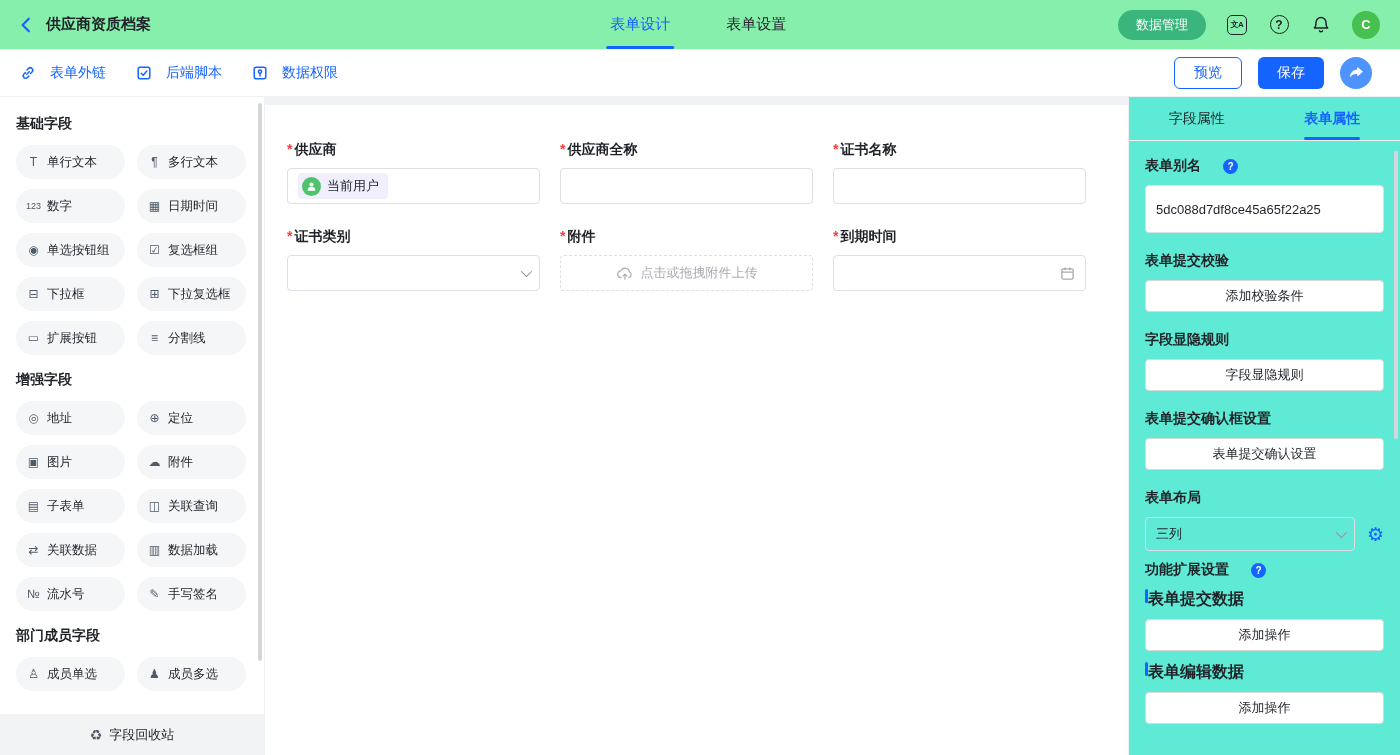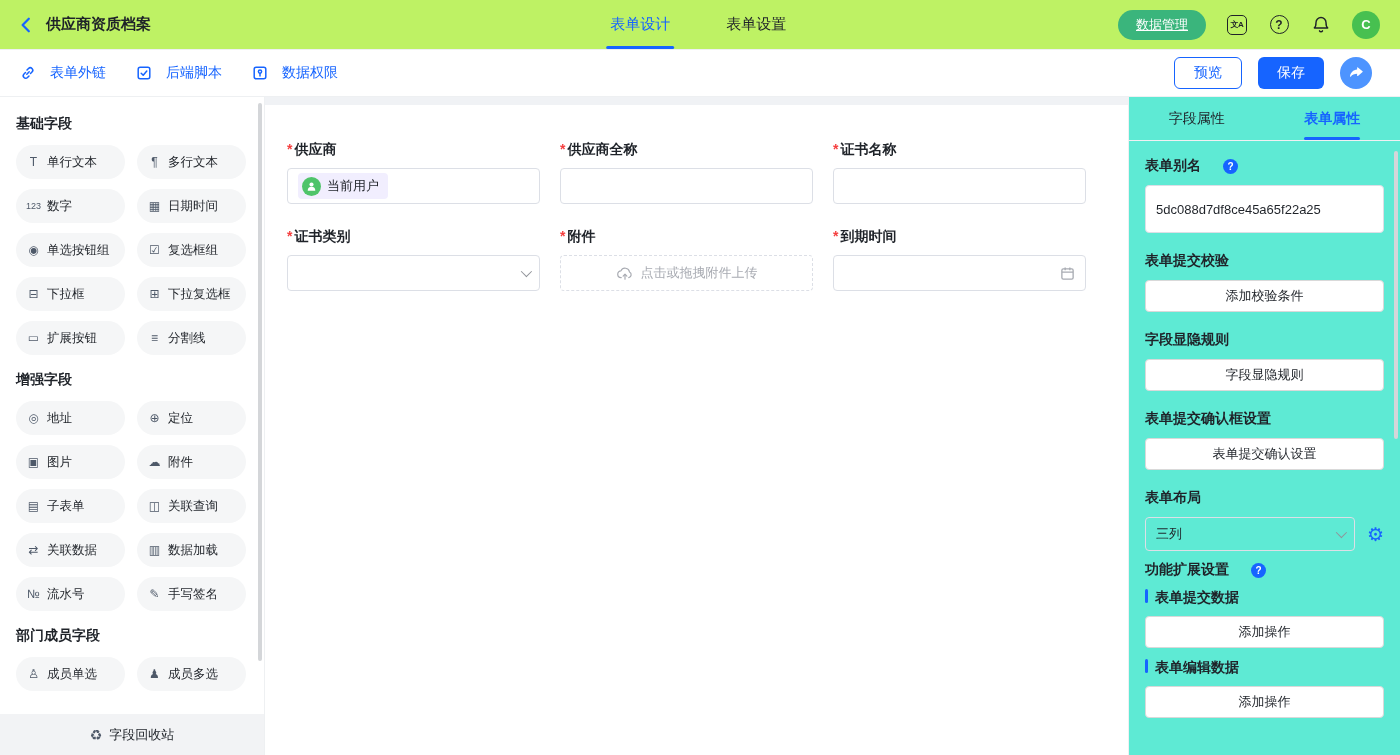--- a/index.html
+++ b/index.html
@@ -1,29 +1,29 @@
 <!DOCTYPE html>
 <html><head>
 <meta charset="utf-8">
 <style>
   * { box-sizing: border-box; margin: 0; padding: 0; }
   html,body { width:1400px; height:755px; overflow:hidden; }
   body { font-family:"Liberation Sans","DejaVu Sans",sans-serif; background:#fff; color:#1f2329; font-size:14px; position:relative; }
 
   
-  .topbar { height:50px; background:#bef264; border-bottom:1px solid #eef0f2; display:flex; align-items:center; padding:0 20px 0 16px; position:relative; }
+  .topbar { height:50px; background:#86efac; border-bottom:1px solid #eef0f2; display:flex; align-items:center; padding:0 20px 0 16px; position:relative; }
   .tb-left { display:flex; align-items:center; gap:10px; }
   .back-btn { width:20px; height:20px; display:flex; align-items:center; justify-content:center; cursor:pointer; }
   .doc-title { font-size:15px; font-weight:700; color:#1f2329; }
   .tb-tabs { position:absolute; left:50%; top:0; transform:translateX(-51%); height:100%; display:flex; gap:48px; }
   .tab { height:100%; display:flex; align-items:center; font-size:15px; color:#1f2329; cursor:pointer; position:relative; padding:0 4px; }
   .tab.active { color:#1664ff; font-weight:400; }
   .tab.active::after { content:""; position:absolute; left:0; right:0; bottom:0; height:3px; background:#1664ff; border-radius:2px; }
   .tb-right { margin-left:auto; display:flex; align-items:center; gap:20px; }
-  .pill-green { background:#3ab57c; color:#fff; border:none; height:30px; padding:0 18px; border-radius:16px; font-size:13px; cursor:pointer; font-family:inherit;text-decoration:underline; }
+  .pill-green { background:#3ab57c; color:#fff; border:none; height:30px; padding:0 18px; border-radius:16px; font-size:13px; cursor:pointer; font-family:inherit; }
   .hicon { width:22px; height:22px; display:flex; align-items:center; justify-content:center; cursor:pointer; color:#1f2329; }
   .translate-box { width:20px; height:20px; border:1.6px solid #1f2329; border-radius:5px; font-size:8px; font-weight:700; display:flex; align-items:center; justify-content:center; letter-spacing:-0.5px; }
   .help-circle { width:19px; height:19px; border:1.6px solid #1f2329; border-radius:50%; font-size:12px; font-weight:700; display:flex; align-items:center; justify-content:center; }
   .avatar { width:28px; height:28px; border-radius:50%; background:#47c050; color:#fff; font-size:13px; font-weight:700; display:flex; align-items:center; justify-content:center; cursor:pointer; }
 
   
   .toolbar { height:47px; background:#fff; border-bottom:1px solid #eef0f2; display:flex; align-items:center; padding:0 28px 0 20px; }
   .tlink { display:flex; align-items:center; gap:14px; color:#1664ff; font-size:14px; margin-right:30px; cursor:pointer; }
   .toolbar-right { margin-left:auto; display:flex; align-items:center; gap:16px; }
   .btn-outline { height:32px; padding:0 19px; border:1px solid #1664ff; color:#1664ff; background:#fff; border-radius:6px; font-size:14px; cursor:pointer; font-family:inherit; }
@@ -64,21 +64,21 @@
   .ptab.active { color:#1664ff; font-weight:600; }
   .ptab.active::after { content:""; position:absolute; left:50%; transform:translateX(-50%); bottom:0; width:56px; height:3px; background:#1664ff; border-radius:2px; }
   .pbody { padding:6px 16px 0; }
   .plabel { display:flex; align-items:center; gap:22px; font-size:14px; font-weight:700; color:#1f2329; margin:10px 0 10px; }
   .qmark-blue { width:15px; height:15px; border-radius:50%; background:#1664ff; color:#fff; font-size:10px; font-weight:700; display:inline-flex; align-items:center; justify-content:center; cursor:pointer; }
   .pinput { width:100%; height:48px; border:1px solid #dcdfe6; border-radius:4px; padding:0 10px; font-size:13px; color:#1f2329; margin-bottom:9px; font-family:inherit; }
   .pbtn { width:100%; height:32px; border:1px solid #d9d9d9; background:#fff; border-radius:4px; font-size:13px; color:#1f2329; margin-bottom:9px; cursor:pointer; font-family:inherit; }
   .layout-row { display:flex; align-items:center; gap:12px; margin-bottom:9px; }
   .pselect { flex:1; height:34px; border:1px solid #dcdfe6; border-radius:4px; display:flex; align-items:center; justify-content:space-between; padding:0 10px; font-size:13px; cursor:pointer; }
   .gear-icon { color:#1664ff; font-size:19px; line-height:1; cursor:pointer; }
-  .group-label { display:flex; align-items:flex-start; gap:7px; font-size:14px; font-weight:700; color:#1f2329; margin:2px 0 9px; }
+  .group-label { display:flex; align-items:flex-start; font-size:16px; font-weight:700; color:#1f2329; margin:2px 0 9px; }
   .marker { width:3px; height:14px; background:#1664ff; border-radius:1.5px; }
   .pr-scroll { position:absolute; right:2px; top:54px; width:4px; height:288px; background:#d4d6d9; border-radius:2px; cursor:pointer; }
 </style>
 </head>
 <body>
 
 <header class="topbar">
   <div class="tb-left">
     <span class="back-btn">
       <svg width="18" height="18" viewBox="0 0 16 16">

